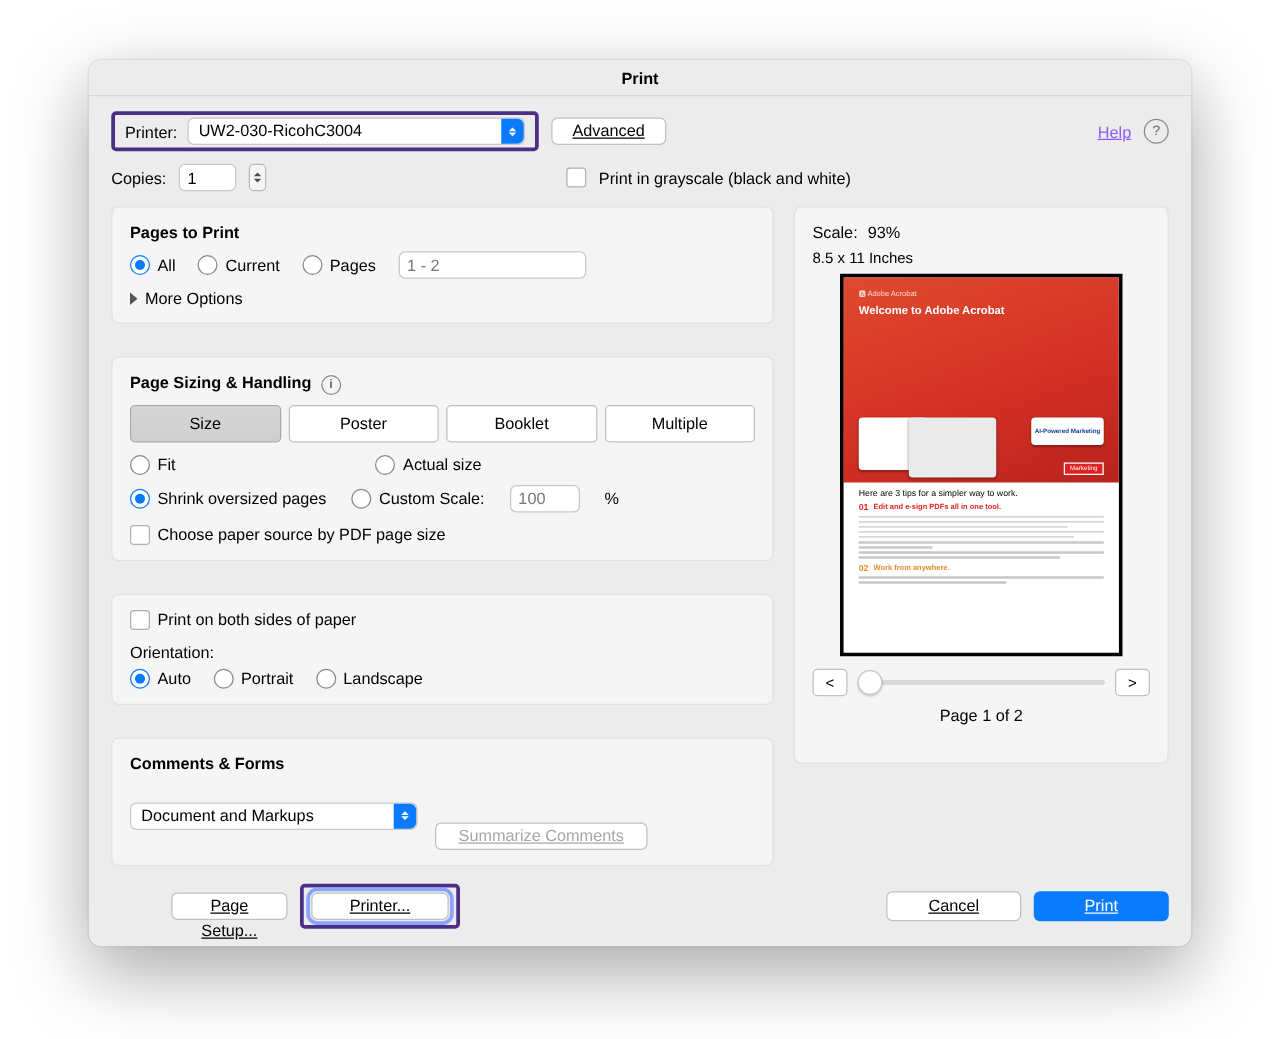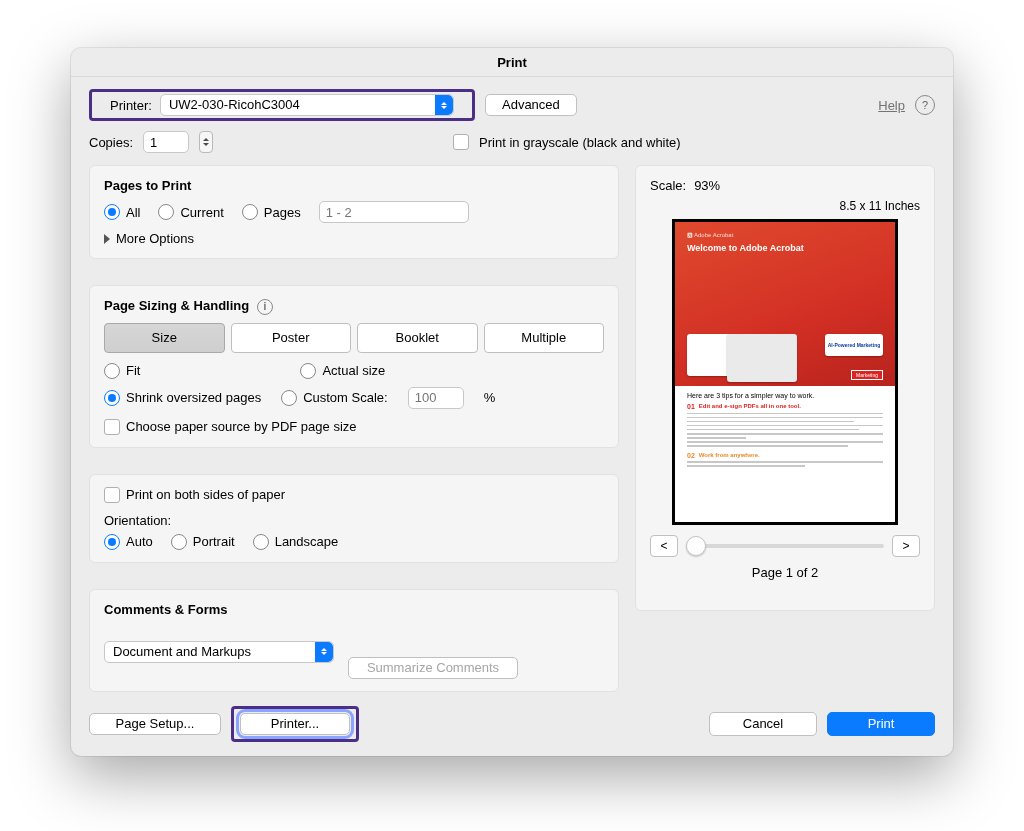--- a/index.html
+++ b/index.html
@@ -53,21 +53,21 @@
     gap: 10px;
   }
   .row + .row { margin-top: 10px; }
 
   .lbl { white-space: nowrap; }
 
   .printer-highlight {
     display: flex;
     align-items: center;
     gap: 8px;
-    padding: 2px 18px;
+    padding: 2px 8px;
     border: 3px solid var(--highlight-purple);
     border-radius: 4px;
   }
 
   .select, .push-btn, .text-input, .stepper {
     background: #fff;
     border: 1px solid var(--border-gray);
     border-radius: 5px;
     height: 22px;
     line-height: 20px;
@@ -100,20 +100,21 @@
   .tri-up { border-bottom: 3px solid #fff; }
   .tri-down { border-top: 3px solid #fff; }
 
   .push-btn {
     padding: 0 14px;
     background: #fff;
     border: 1px solid #c0c0c0;
     cursor: default;
     text-align: center;
     font-size: 13px;
+    text-decoration: underline;
   }
   .push-btn.primary {
     background: var(--mac-blue);
     border-color: var(--mac-blue);
     color: #fff;
   }
   .push-btn.disabled {
     color: var(--disabled-text);
     margin-top: 32px;
   }
@@ -139,21 +140,21 @@
     border-radius: 4px;
   }
   .stepper .s-tri-up, .stepper .s-tri-down {
     width:0;height:0;border-left:3px solid transparent;border-right:3px solid transparent;
   }
   .stepper .s-tri-up{border-bottom:3px solid #4a4a4a;}
   .stepper .s-tri-down{border-top:3px solid #4a4a4a;}
 
   .spacer { flex: 1; }
 
-  .help-link { color: #737373; text-decoration: underline; cursor: pointer; }
+  .help-link { color: #8b5cf6; text-decoration: underline; cursor: pointer; }
   .help-icon {
     width: 18px; height: 18px; border-radius: 50%;
     border: 1.5px solid #888; display:inline-flex;align-items:center;justify-content:center;
     font-size: 11px; color:#666;
   }
 
   .checkbox {
     width: 14px; height: 14px;
     border: 1px solid #b0b0b0;
     border-radius: 3px;
@@ -222,21 +223,21 @@
   }
   .seg-btn.active {
     background: linear-gradient(#d6d6d6,#cfcfcf);
     border-color:#a8a8a8;
   }
 
   .label-inline { display:flex; align-items:center; gap:6px; }
 
   
   .scale-row { display:flex;gap:8px;align-items:center;margin-bottom:6px;font-size:13px;}
-  .paper-size { text-align:right;font-size:12px;margin:4px 0 6px;}
+  .paper-size { text-align:left;font-size:12px;margin:4px 0 6px;}
   .preview-frame {
     width: 220px; height: 300px; margin: 0 auto;
     border: 3px solid #000;
     background: #fff;
     display:flex;flex-direction:column;
   }
   .preview-top {
     flex: 0 0 48%;
     background: linear-gradient(160deg,#e04a2e,#d22f24 60%, #b8231d);
     padding: 10px 12px;
@@ -308,21 +309,21 @@
 
 <div class="stage">
   <div class="dialog">
     <div class="titlebar">Print</div>
 
     <div class="content">
 
       <div class="row">
         <div class="printer-highlight">
           <span class="lbl">Printer:</span>
-          <div class="select" style="width:294px;">
+          <div class="select" style="width:270px;">
             <span>UW2-030-RicohC3004</span>
             <span class="end-cap">
               <span class="tri-up"></span>
                 <span class="tri-down"></span>
             </span>
           </div>
         </div>
         <button class="push-btn" style="width:92px;">Advanced</button>
         <div class="spacer"></div>
         <a class="help-link">Help</a>
@@ -503,21 +504,21 @@
                 <div class="slider-thumb"></div>
               </div>
               <div class="page-btn">&gt;</div>
             </div>
             <div class="page-indicator">Page 1 of 2</div>
           </div>
         </div>
       </div>
 
       <div class="bottom-row">
-        <button class="push-btn" style="width:132px;">Page Setup...</button>
+        <button class="push-btn" style="width:93px;margin-left:48px;">Page Setup...</button>
         <div class="printer-btn-highlight">
           <button class="push-btn" style="width:110px;">Printer...</button>
         </div>
         <div class="spacer"></div>
         <button class="push-btn big-btn">Cancel</button>
         <button class="push-btn primary big-btn">Print</button>
       </div>
 
     </div>
   </div>

